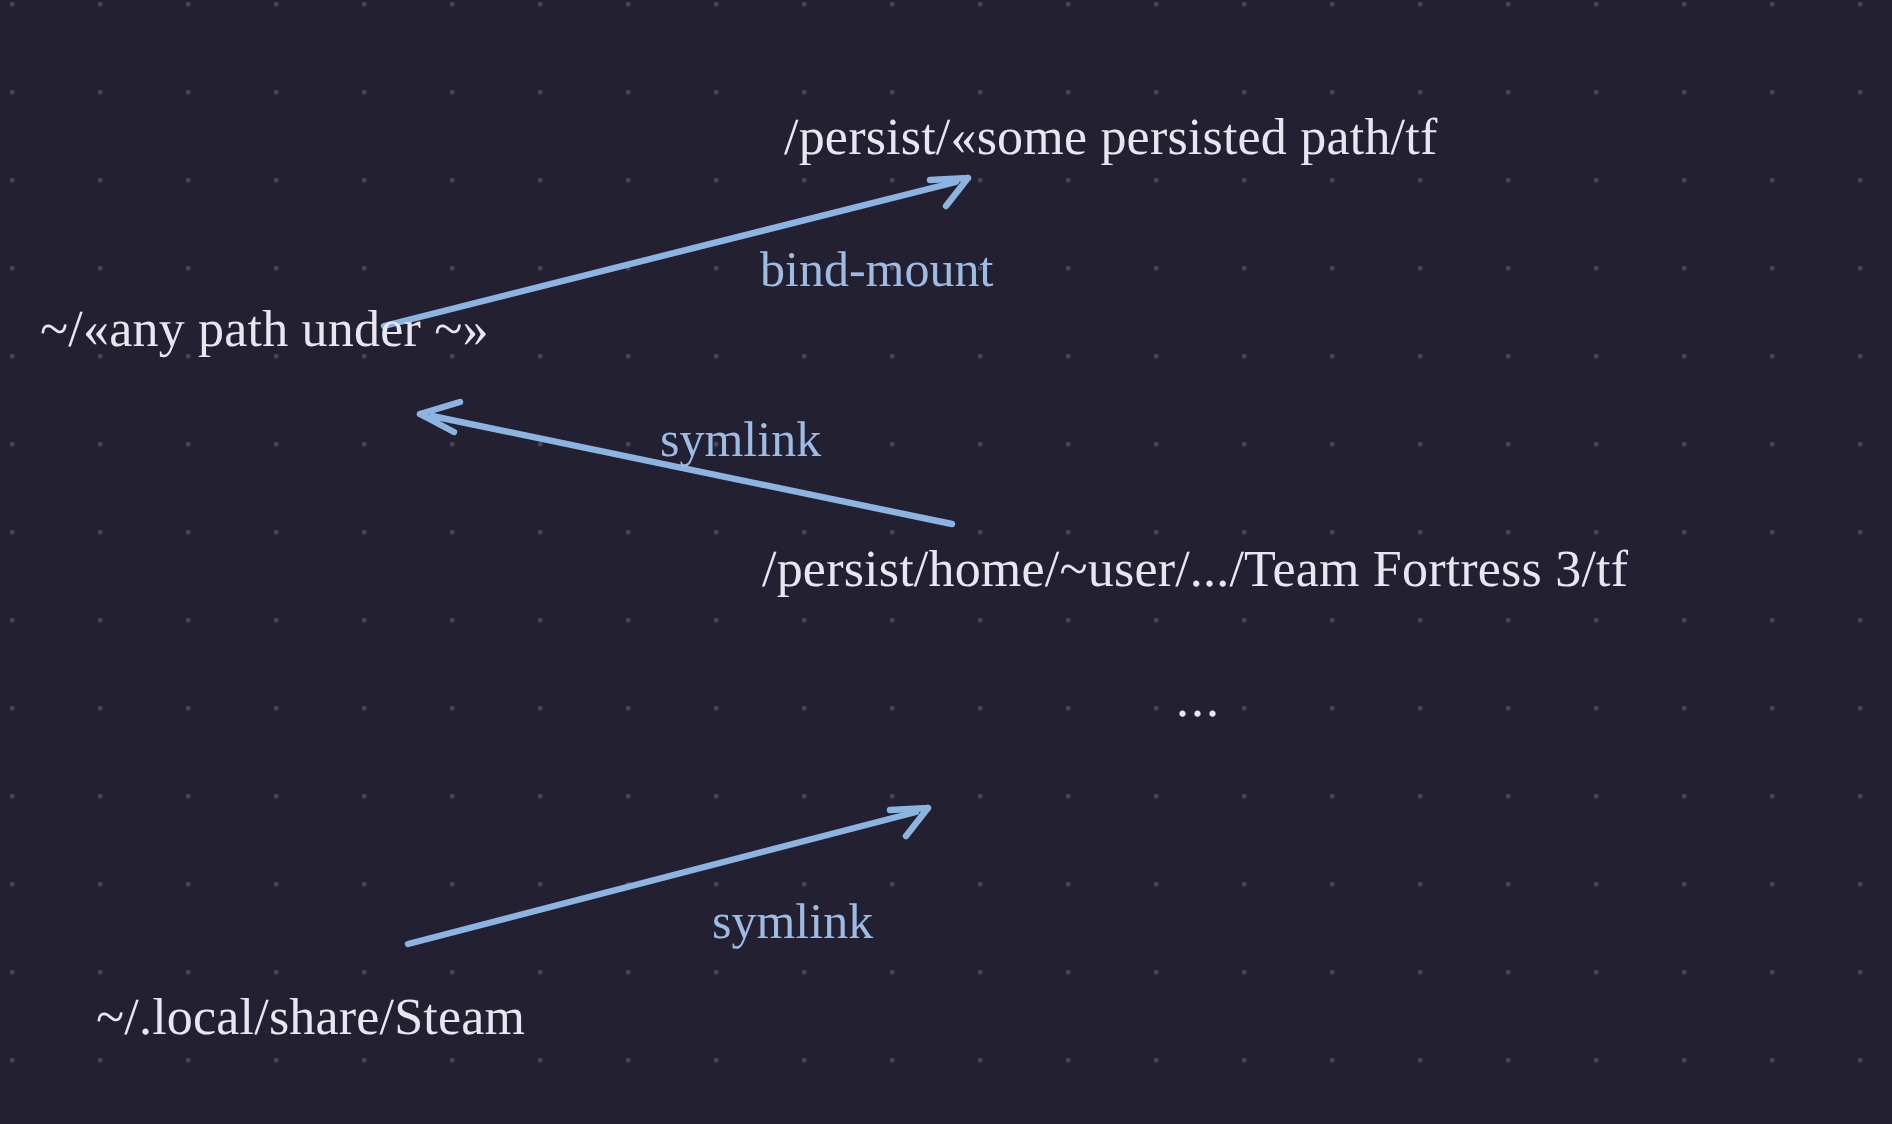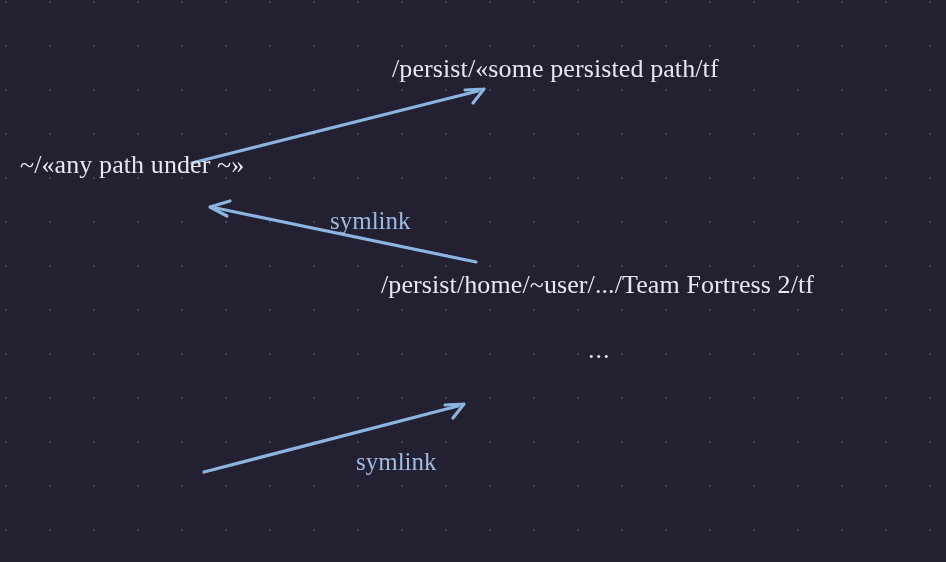--- a/index.html
+++ b/index.html
@@ -81,24 +81,26 @@
     <g>
       <line x1="204" y1="472" x2="458" y2="406" stroke="#8cb4e0" stroke-width="3.2" stroke-linecap="round"></line>
       <path d="M 464 404 L 445 405 M 464 404 L 453 418" stroke="#8cb4e0" stroke-width="3.2" fill="none" stroke-linecap="round" stroke-linejoin="round"></path>
     </g>
   </svg>
 
   <div class="node-label" id="label-persist-tf">/persist/«some persisted path/tf</div>
 
   <div class="node-label" id="label-home-tilde">~/«any path under ~»</div>
 
-  <div class="node-label" id="label-tf2-tf">/persist/home/~user/.../Team Fortress 2/tf</div>
+  <div class="node-label" id="label-tf2-tf">/persist/home/~user/.../Team Fortress 3/tf</div>
 
   <div class="ellipsis-label" id="label-ellipsis">...</div>
 
 
+  <div class="node-label" id="label-local-steam">~/.local/share/Steam</div>
 
+  <div class="edge-label" id="label-bind-mount">bind-mount</div>
 
   <div class="edge-label" id="label-symlink-1">symlink</div>
 
   <div class="edge-label" id="label-symlink-2">symlink</div>
 
 </div>
 
 </body></html>

